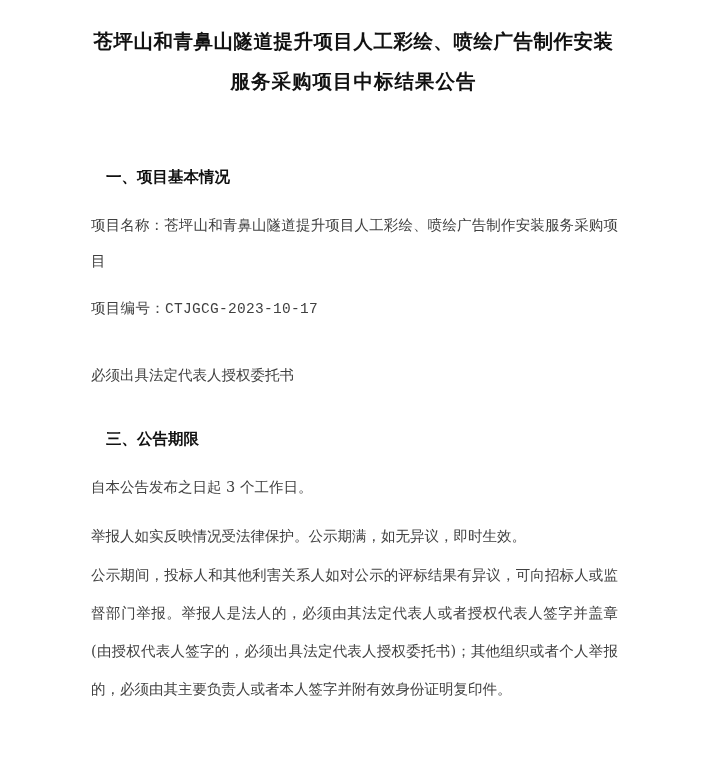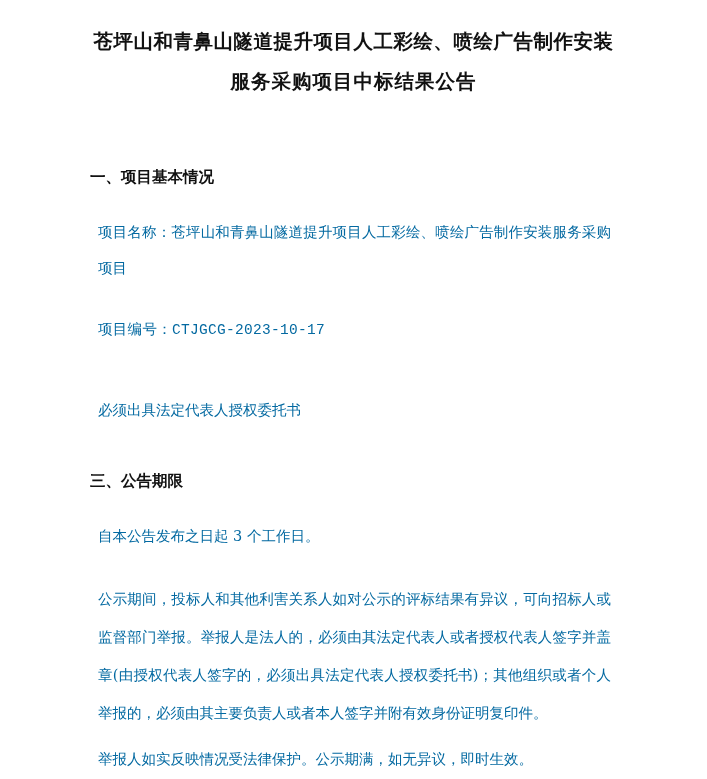--- a/index.html
+++ b/index.html
@@ -39,30 +39,30 @@
     letter-spacing: 1px;
     text-align: center;
   }
   .gap-after-title {
     height: 62px;
   }
   .section-heading {
     font-size: 15.5px;
     font-weight: bold;
     line-height: 26px;
-    margin: 0 0 6px 0;
+    margin: 0 0 6px 16px;
     color: #111;
     padding-left: 2px;
   }
   .body-para {
     font-size: 14.5px;
     line-height: 36px;
-    color: #0369a1;
+    color: #404040;
     padding-left: 2px;
-    margin: 8px;
+    margin: 1px;
     text-align: justify;
     text-justify: inter-ideograph;
   }
   .body-para.loose {
     line-height: 38px;
   }
   .spacer-10 { height: 10px; }
   .spacer-14 { height: 14px; }
   .spacer-18 { height: 18px; }
   .mono-ish {
@@ -93,16 +93,16 @@
   <div class="spacer-18"></div>
   <p class="body-para">必须出具法定代表人授权委托书</p>
   <div class="spacer-18"></div>
 
   <div class="spacer-14"></div>
 
   <div class="section-heading">三、公告期限</div>
   <div class="spacer-10"></div>
   <p class="body-para">自本公告发布之日起 3 个工作日。</p>
   <div class="spacer-10"></div>
+  <p class="body-para loose">举报人如实反映情况受法律保护。公示期满，如无异议，即时生效。</p>
   <p class="body-para loose">公示期间，投标人和其他利害关系人如对公示的评标结果有异议，可向招标人或监督部门举报。举报人是法人的，必须由其法定代表人或者授权代表人签字并盖章(由授权代表人签字的，必须出具法定代表人授权委托书)；其他组织或者个人举报的，必须由其主要负责人或者本人签字并附有效身份证明复印件。</p>
-  <p class="body-para loose">举报人如实反映情况受法律保护。公示期满，如无异议，即时生效。</p>
 
 </div>
 
 </body></html>

